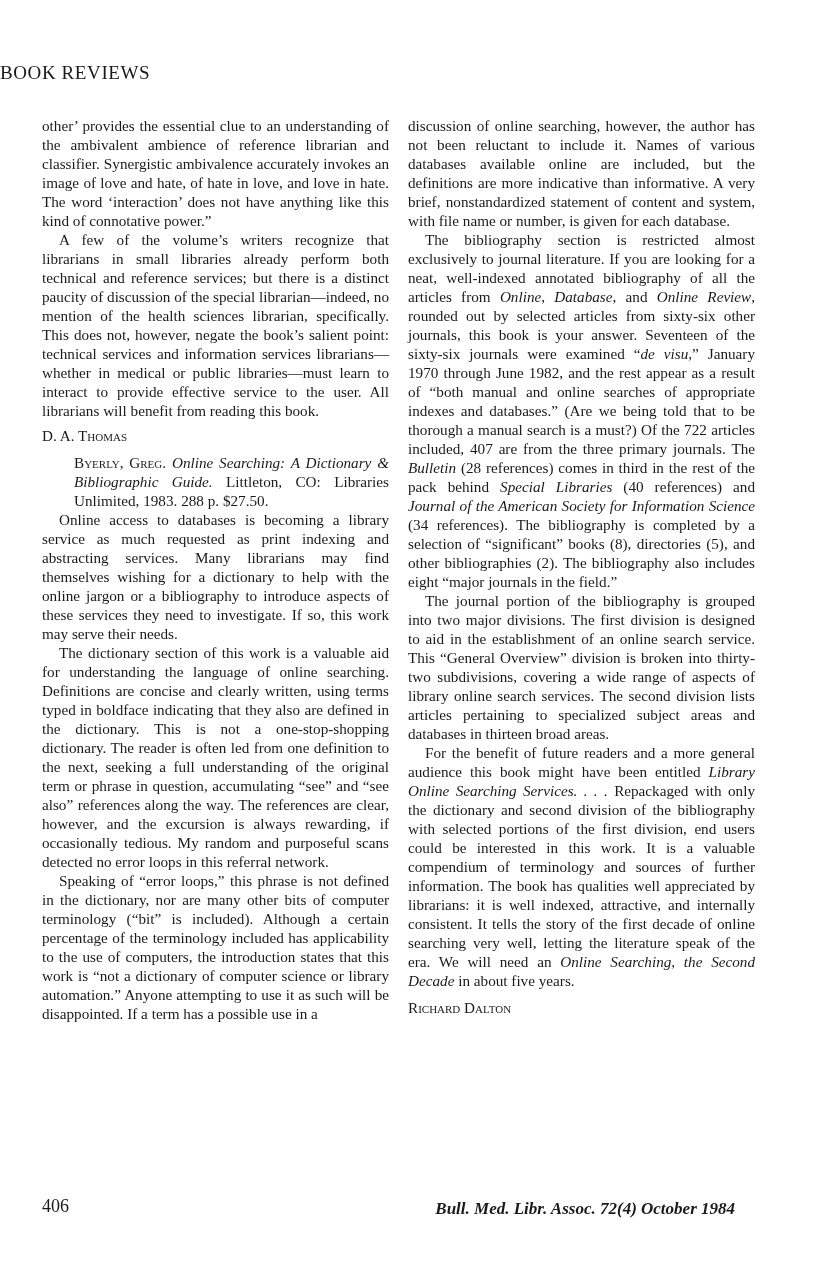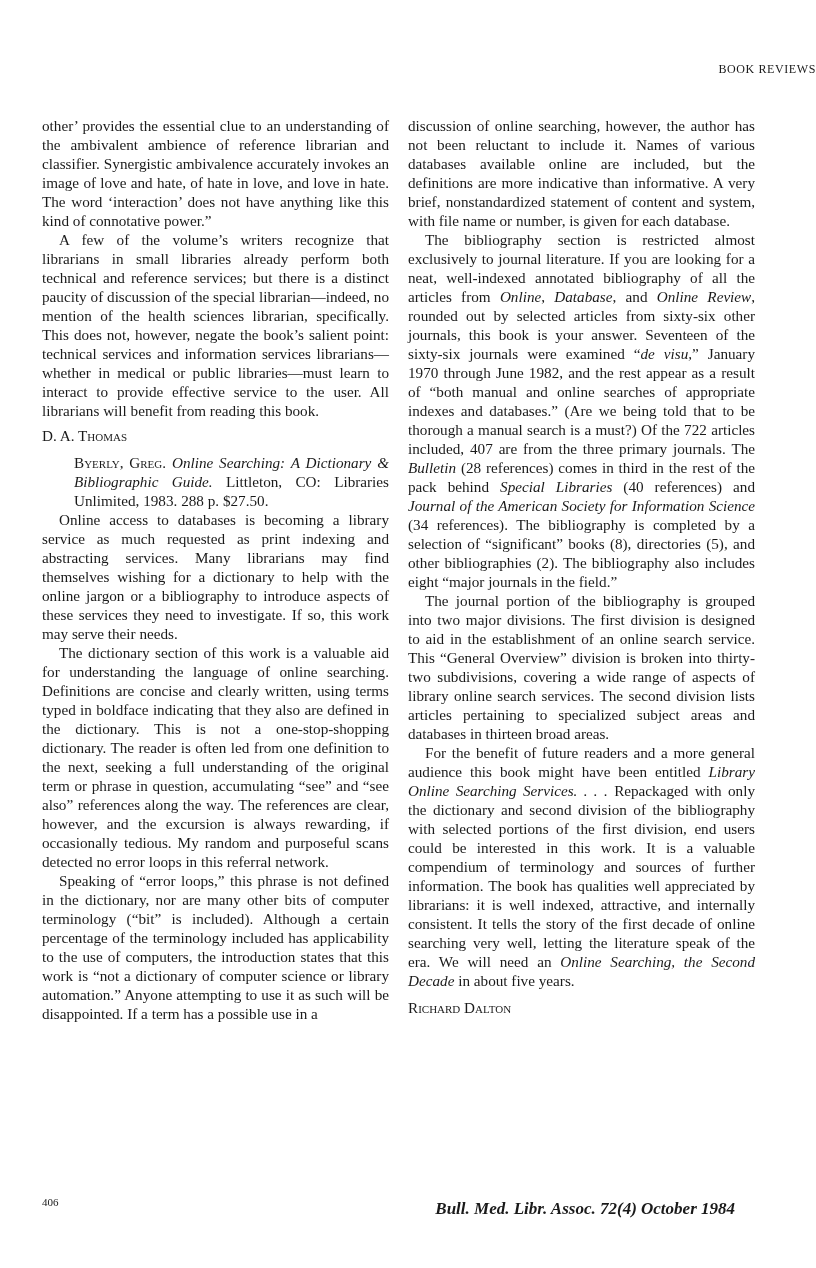--- a/index.html
+++ b/index.html
@@ -3,41 +3,41 @@
 <meta charset="utf-8">
 <style>
   html, body { margin: 0; padding: 0; background: #ffffff; }
   body {
     width: 816px; height: 1268px; position: relative; overflow: hidden;
     font-family: "Liberation Serif", "DejaVu Serif", serif;
     color: #1a1a1a;
   }
   .running-head {
     position: absolute; top: 62px; left: 0; width: 816px;
-    text-align: right; font-size: 12px; letter-spacing: 0.6px;
+    text-align: left; font-size: 19px; letter-spacing: 0.6px;
   }
   .col {
     position: absolute; top: 116px; width: 347px;
     font-size: 15.2px; line-height: 19px;
     text-align: justify; hyphens: manual;
   }
   .col-left { left: 42px; }
   .col-right { left: 408px; }
   .col p { margin: 0; text-indent: 0; }
   .col p.indent { text-indent: 17px; }
   .signature { text-align: left; margin: 6px 0 8px 0; }
   .signature .name { font-variant: small-caps; display: block; }
   .signature .loc { display: block; }
   .citation {
     padding-left: 32px; text-indent: -32px; margin: 0 0 0 0; text-align: justify;
   }
   .citation .author { font-variant: small-caps; margin-top: 16px; }
   em, i { }
   .folio {
-    position: absolute; top: 1196px; left: 42px; font-size: 11px;
+    position: absolute; top: 1196px; left: 42px; font-size: 18px;
   }
   .journal-foot {
     position: absolute; top: 1199px; right: 81px; font-size: 17px; font-style: italic; font-weight: bold;
   }
 </style>
 </head>
 <body>
 
 <div class="running-head">BOOK REVIEWS</div>
 

